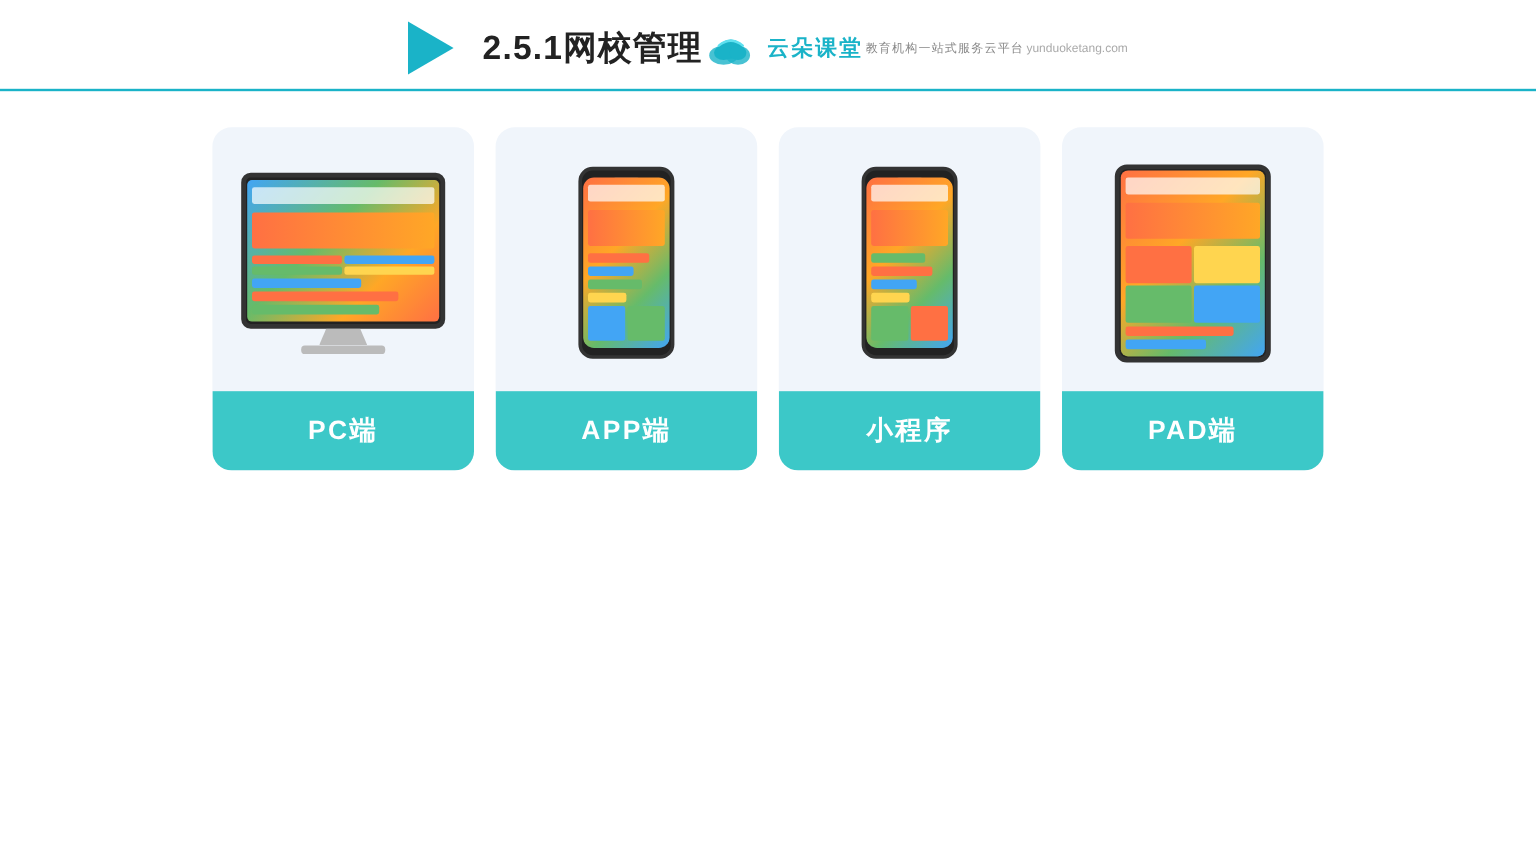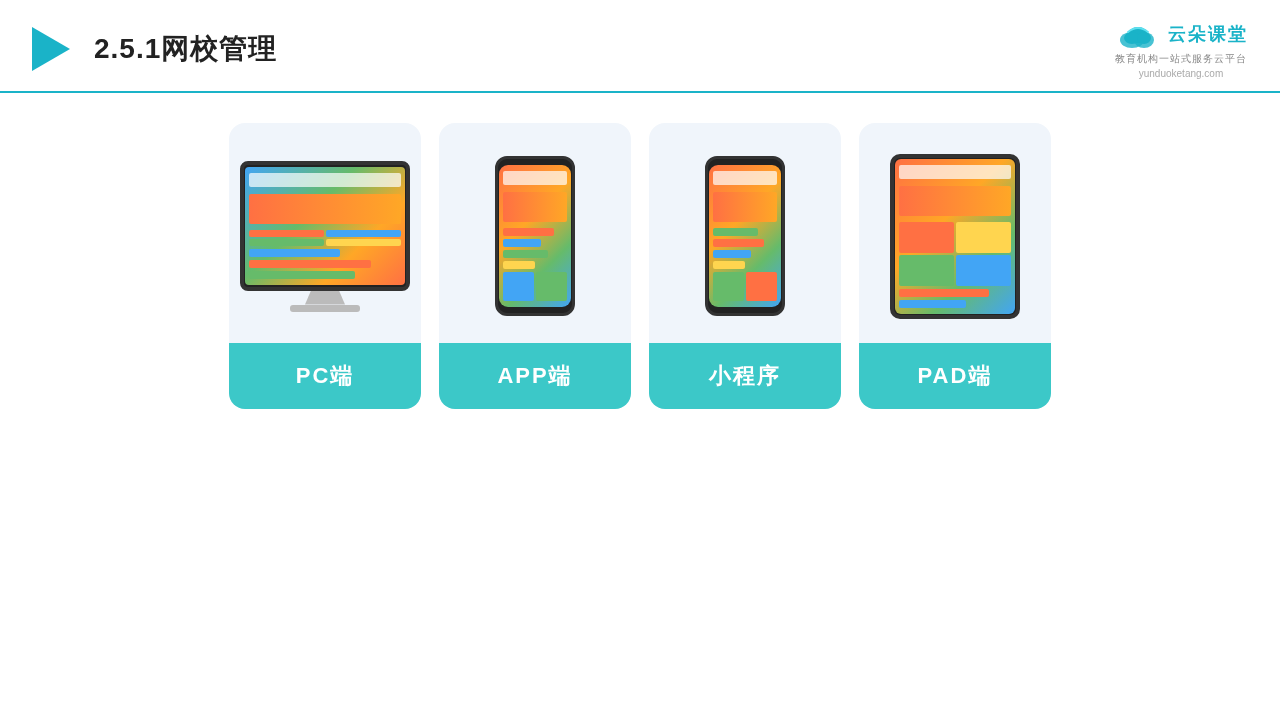--- a/index.html
+++ b/index.html
@@ -9,21 +9,21 @@
       width: 1280px;
       height: 720px;
       overflow: hidden;
       position: relative;
     }
 
     
     .header {
       display: flex;
       align-items: center;
-      justify-content: space-between;
+      justify-content: center;
       padding: 18px 32px 12px 32px;
       border-bottom: 2px solid #1ab3c8;
     }
     .header-left {
       display: flex;
       align-items: center;
       gap: 16px;
     }
     .play-icon {
       width: 0;
@@ -34,21 +34,21 @@
       margin-right: 8px;
     }
     .page-title {
       font-size: 28px;
       font-weight: 700;
       color: #222;
       letter-spacing: 1px;
     }
     .logo-area {
       display: flex;
-      flex-direction: column;
+      flex-direction: row;
       align-items: center;
       gap: 2px;
     }
     .logo-cloud {
       display: flex;
       align-items: center;
       gap: 6px;
     }
     .cloud-icon-svg {
       width: 48px;
@@ -91,21 +91,21 @@
       align-items: flex-start;
     }
 
     .device-card {
       background: #f0f5fb;
       border-radius: 16px;
       display: flex;
       flex-direction: column;
       align-items: center;
       overflow: hidden;
-      width: 192px;
+      width: 218px;
       flex-shrink: 0;
     }
 
     .device-card-image {
       width: 100%;
       height: 220px;
       display: flex;
       align-items: center;
       justify-content: center;
       padding: 18px 12px 12px 12px;

